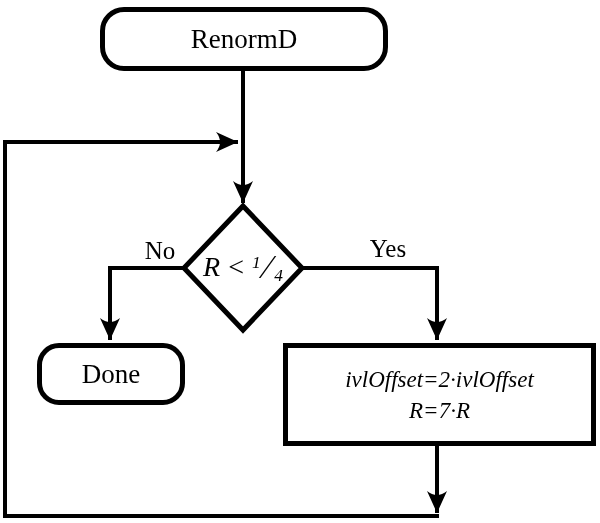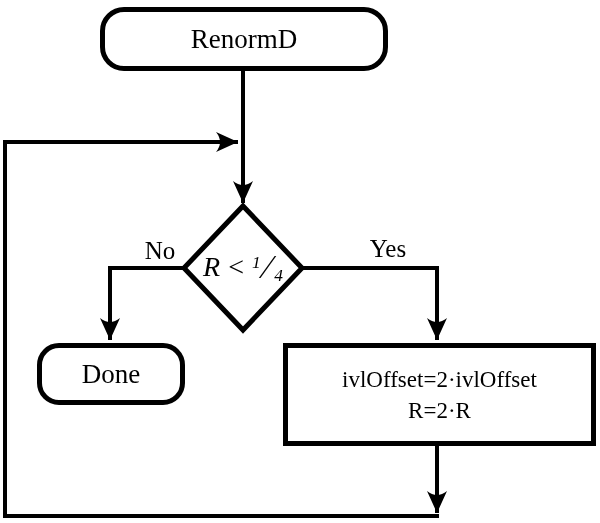--- a/index.html
+++ b/index.html
@@ -40,20 +40,21 @@
     left: 37px; top: 343px;
     width: 148px; height: 62px;
     border-radius: 22px;
     font-size: 27px;
   }
   .process-node {
     left: 283px; top: 343px;
     width: 313px; height: 103px;
     flex-direction: column;
     font-size: 23px;
+    font-style: italic;
     line-height: 31px;
     text-align: center;
   }
   .branch-label {
     position: absolute;
     font-size: 25px;
     color: #000000;
     text-align: center;
     width: 64px;
   }
@@ -117,16 +118,16 @@
 
   <div class="branch-label no-label">No</div>
   <div class="branch-label yes-label">Yes</div>
 
   <div class="node done-node">
     <span>Done</span>
   </div>
 
   <div class="node process-node">
     <div>ivlOffset=2·ivlOffset</div>
-    <div>R=2·R</div>
+    <div>R=7·R</div>
   </div>
 
 </div>
 
 </body></html>

